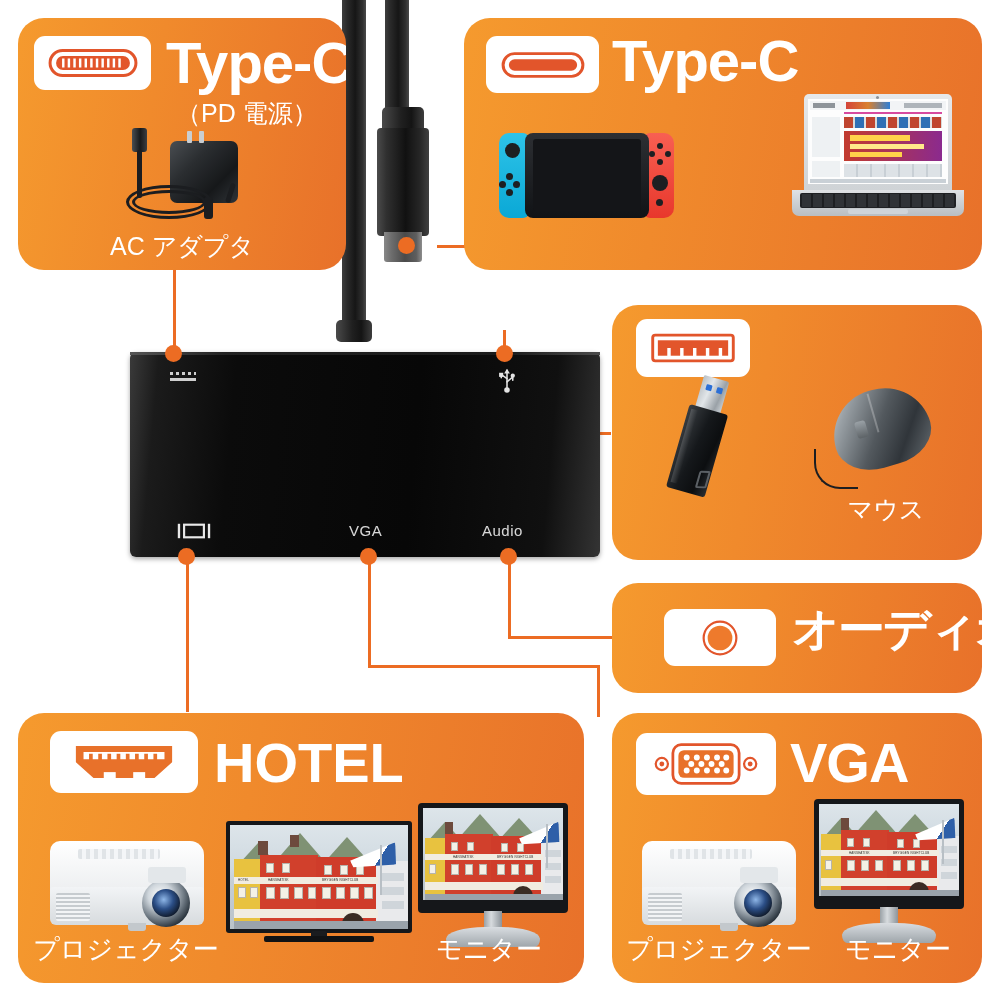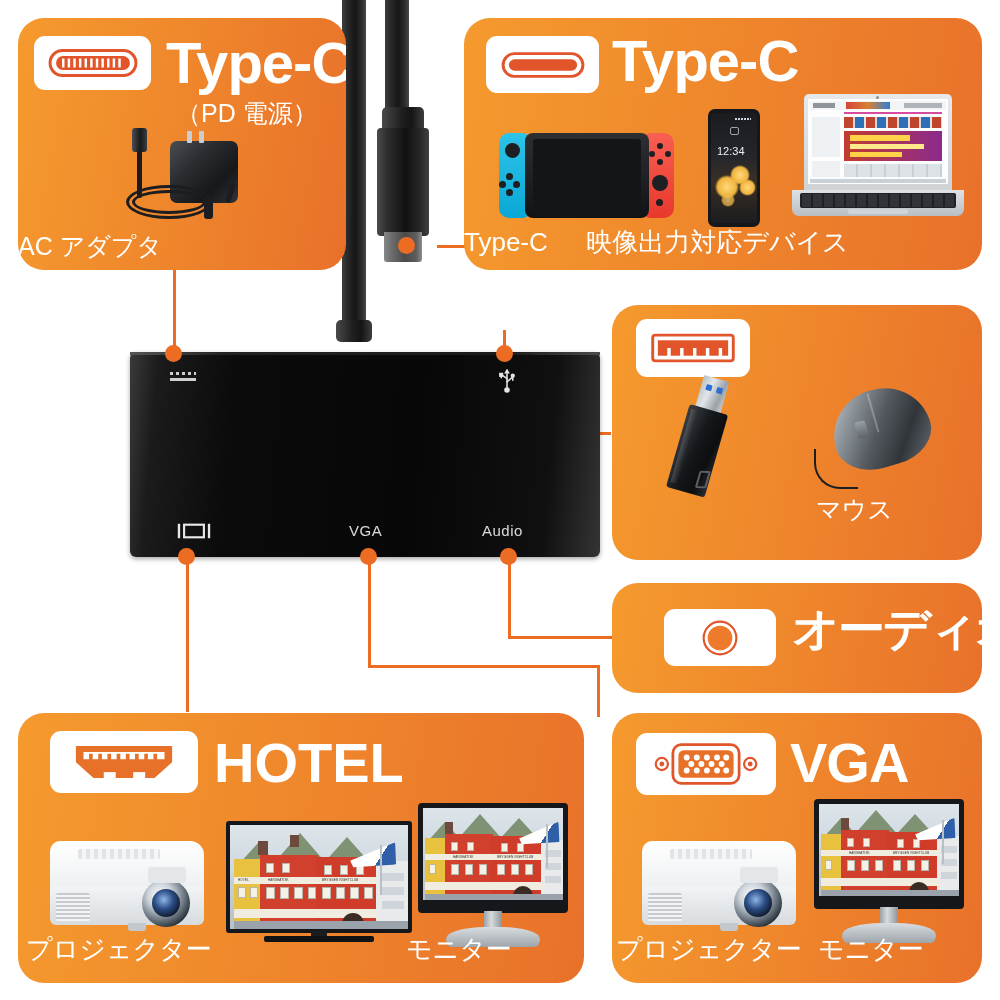--- a/index.html
+++ b/index.html
@@ -34,21 +34,21 @@
   .panel-sub {
     position: absolute;
     color: #ffffff;
     white-space: nowrap;
     line-height: 1;
   }
   .caption {
     position: absolute;
     color: #ffffff;
     white-space: nowrap;
-    text-align: left;
+    text-align: center;
     line-height: 1.12;
   }
 
   
   .wire { position: absolute; background: #ec6c23; }
   .wire-h { height: 3px; }
   .wire-v { width: 3px; }
   .dot {
     position: absolute; width: 17px; height: 17px;
     border-radius: 50%; background: #ec6c23;
@@ -280,32 +280,20 @@
       <div class="btn-dot" style="left:7px;top:56px;width:7px;height:7px;"></div>
       <div class="btn-dot" style="left:0px;top:48px;width:7px;height:7px;"></div>
       <div class="btn-dot" style="left:158px;top:10px;width:6px;height:6px;"></div>
       <div class="btn-dot" style="left:150px;top:18px;width:6px;height:6px;"></div>
       <div class="btn-dot" style="left:166px;top:18px;width:6px;height:6px;"></div>
       <div class="btn-dot" style="left:158px;top:26px;width:6px;height:6px;"></div>
       <div class="stick" style="left:153px;top:42px;width:16px;height:16px;"></div>
       <div class="btn-dot" style="left:157px;top:66px;width:7px;height:7px;"></div>
     </div>
 
-    <div class="dev" style="left:244px;top:91px;width:52px;height:118px;">
-      <div class="ph-body" style="left:0;top:0;width:52px;height:118px;"></div>
-      <div class="ph-screen" style="left:3px;top:4px;width:46px;height:110px;">
-        <div class="bokeh" style="left:4px;top:62px;width:24px;height:24px;"></div>
-        <div class="bokeh" style="left:19px;top:52px;width:20px;height:20px;"></div>
-        <div class="bokeh" style="left:28px;top:66px;width:17px;height:17px;"></div>
-        <div class="bokeh" style="left:10px;top:80px;width:14px;height:14px;opacity:.75;"></div>
-        <div class="ph-time" style="left:6px;top:32px;font-size:11px;">12:34</div>
-        <div style="position:absolute;left:24px;top:5px;width:16px;height:2px;background:repeating-linear-gradient(90deg,#cfd6dd 0 2px,transparent 2px 3px);"></div>
-        <div style="position:absolute;left:19px;top:14px;width:9px;height:8px;border:1px solid #9aa3ab;border-radius:2px;"></div>
-      </div>
-    </div>
 
     <div class="dev" style="left:328px;top:76px;width:172px;height:128px;">
       <div class="lt-lid" style="left:12px;top:0;width:148px;height:96px;"></div>
       <div class="lt-screen" style="left:16px;top:5px;width:140px;height:85px;">
         <div class="wrow" style="left:2px;top:2px;width:136px;height:9px;background:#f2f4f6;"></div>
         <div style="position:absolute;left:5px;top:4px;width:22px;height:5px;background:#8e949a;"></div>
         <div style="position:absolute;left:38px;top:3px;width:44px;height:7px;background:linear-gradient(90deg,#d4443a,#d9812f,#2e7fd6);"></div>
         <div style="position:absolute;left:96px;top:4px;width:38px;height:5px;background:#aeb4ba;"></div>
         <div style="position:absolute;left:36px;top:13px;width:98px;height:2px;background:#d74ba0;"></div>
         <div style="position:absolute;left:4px;top:18px;width:28px;height:40px;background:#eef1f3;"></div>
@@ -318,25 +306,20 @@
         <div style="position:absolute;left:36px;top:65px;width:98px;height:13px;background:repeating-linear-gradient(90deg,#dde2e6 0 12px,#c8cfd5 12px 14px);"></div>
         <div style="position:absolute;left:2px;top:80px;width:136px;height:4px;background:#c9d0d6;"></div>
       </div>
       <div style="position:absolute;left:84px;top:1.5px;width:3px;height:3px;border-radius:50%;background:#8b9197;"></div>
       <div class="lt-base" style="left:0;top:96px;width:172px;height:26px;"></div>
       <div style="position:absolute;left:8px;top:99px;width:156px;height:15px;background:#1f2124;border-radius:2px;"></div>
       <div style="position:absolute;left:10px;top:100px;width:152px;height:13px;background:repeating-linear-gradient(90deg,#303337 0 9px,#1d1f22 9px 11px),repeating-linear-gradient(180deg,#303337 0 3px,#1d1f22 3px 4px);"></div>
       <div style="position:absolute;left:56px;top:115px;width:60px;height:5px;background:#cfd4d8;border-radius:2px;"></div>
     </div>
 
-    <div class="caption" style="left:0;right:0;top:210px;font-size:26px;">
-      <span>Type-C</span>
-      <span style="display:inline-block;width:24px;"></span>
-      <span>映像出力対応デバイス</span>
-    </div>
   </div>
 
   <div class="panel" style="left:612px;top:305px;width:370px;height:255px;">
     <div class="icon-card" style="position:absolute;left:24px;top:14px;width:114px;height:58px;">
       <svg viewBox="0 0 100 42" style="width:86px;height:36px;">
         <rect x="3" y="6" width="94" height="30" rx="3" fill="none" stroke="#e2552b" stroke-width="3.4"></rect>
         <rect x="9" y="12" width="82" height="9" fill="#e2552b"></rect>
         <g fill="#e2552b">
           <rect x="9" y="21" width="11" height="9"></rect>
             <rect x="24" y="21" width="11" height="9"></rect>

